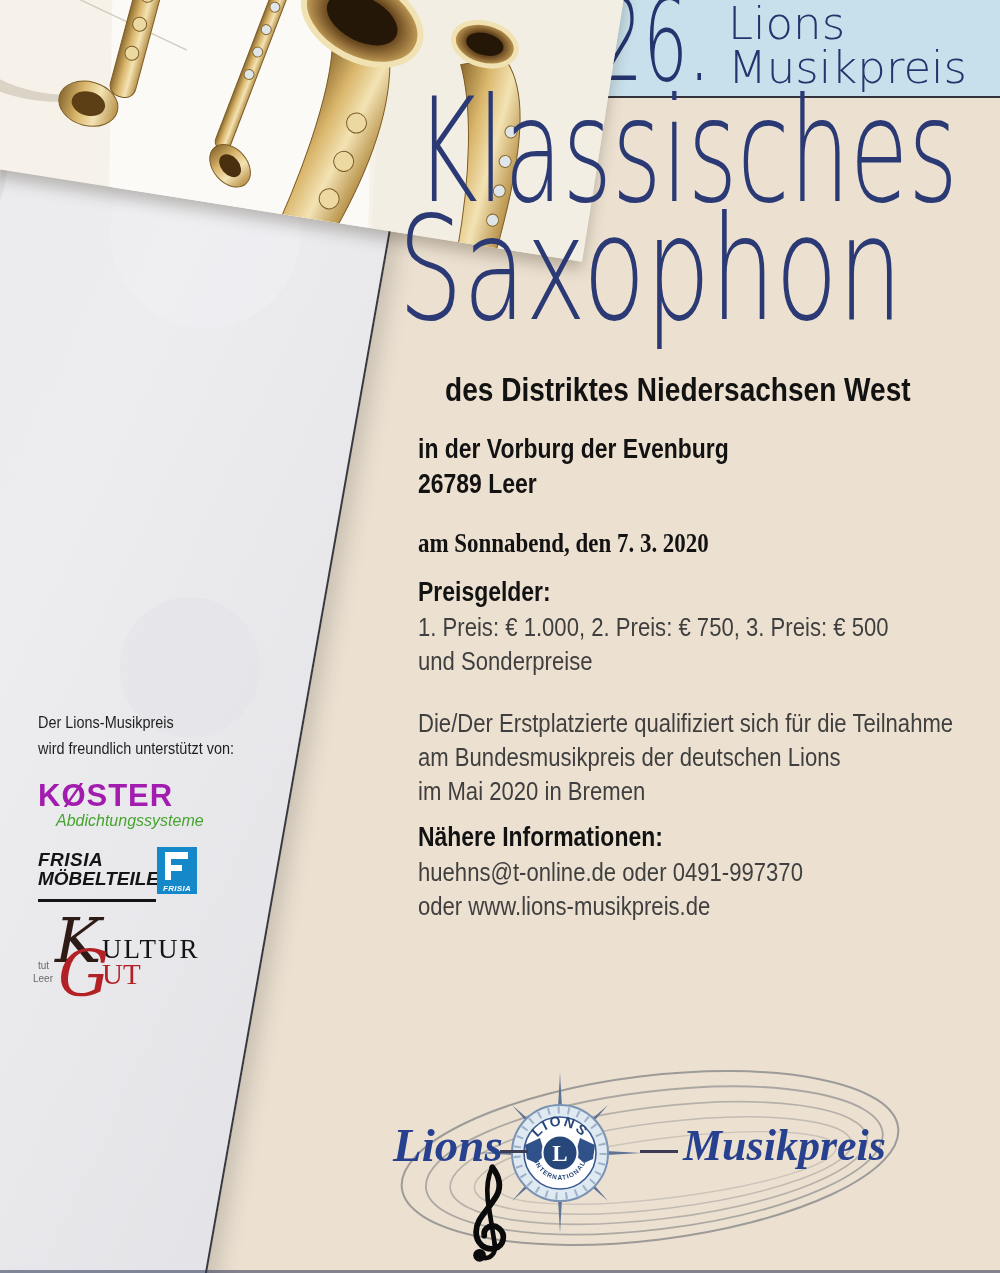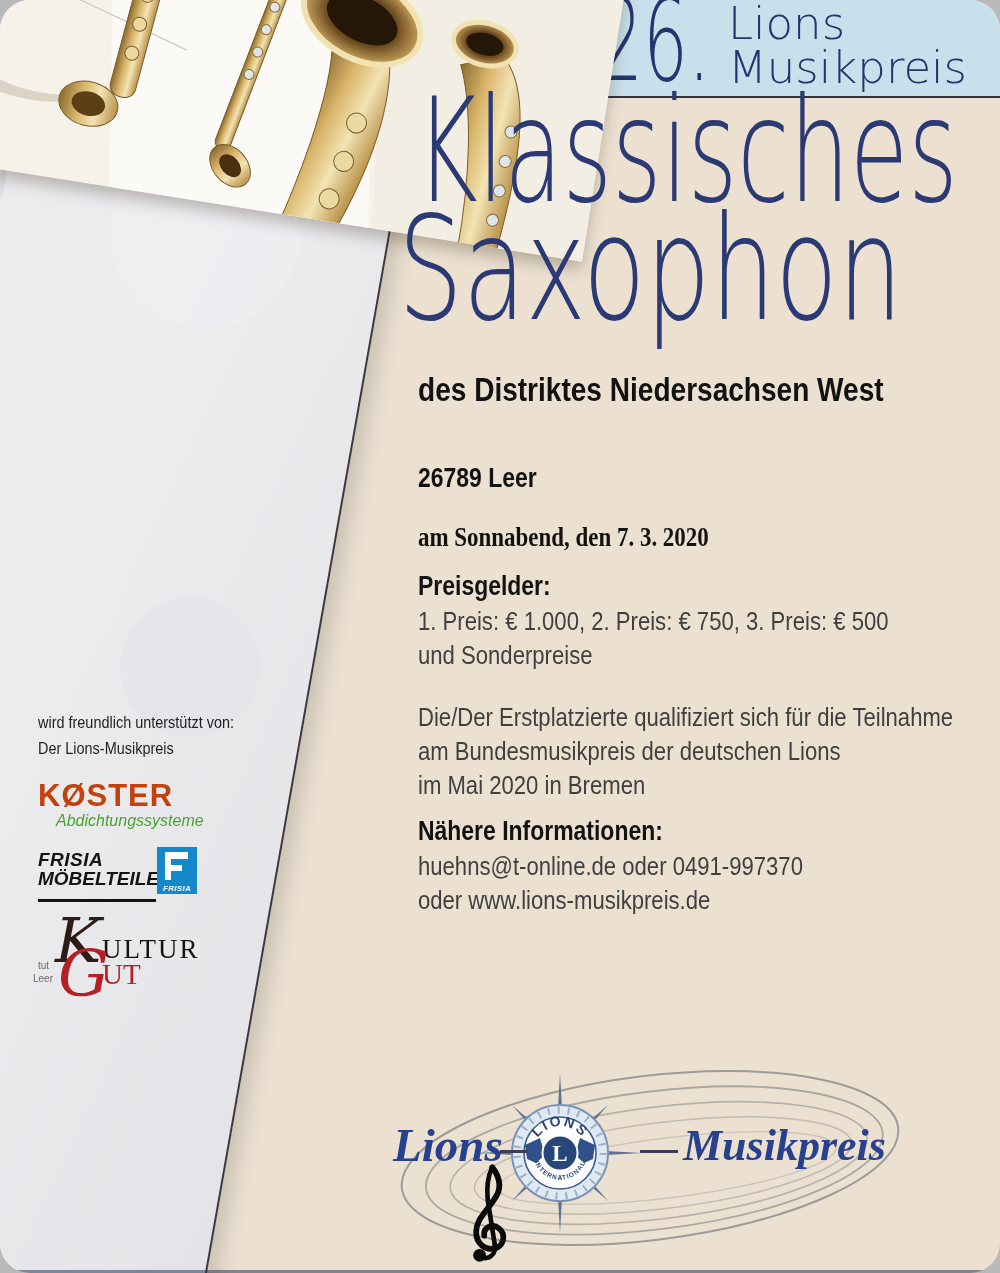--- a/index.html
+++ b/index.html
@@ -1,17 +1,17 @@
 <!DOCTYPE html>
 <html><head>
 <meta charset="utf-8">
 <style>
   html,body{margin:0;padding:0;background:#b9b9b9;}
   .poster{position:relative;width:1000px;height:1273px;overflow:hidden;background:#ece1d1;
-          font-family:"Liberation Sans",sans-serif;border-radius:30px;}
+          font-family:"Liberation Sans",sans-serif;}
   .abs{position:absolute;}
   .thin{font-family:"DejaVu Sans","Liberation Sans",sans-serif;font-weight:200;}
 
   
   .blue-box{left:510px;top:0;width:490px;height:96px;background:#c8e0eb;
             border-bottom:2px solid #33333b;z-index:2;}
   .badge-number{position:absolute;left:88px;top:-16px;font-size:114px;color:#24346e;
                 transform:scaleX(.62);transform-origin:0 0;line-height:1;}
   .badge-lines{position:absolute;left:218px;top:2px;font-size:45px;line-height:44px;color:#24346e;}
 
@@ -29,30 +29,30 @@
 
   
   .title{right:42px;top:92px;z-index:4;text-align:center;color:#2b3a74;
          font-size:144px;line-height:118px;white-space:nowrap;}
   .title .t1{display:inline-block;transform:scaleX(.66);transform-origin:100% 50%;}
   .title .t2{display:inline-block;transform:scaleX(.71);transform-origin:100% 50%;}
 
   
   .content{left:418px;top:370px;z-index:5;width:575px;color:#121212;}
   .cond{display:inline-block;transform:scaleX(.85);transform-origin:0 50%;white-space:nowrap;}
-  .sub{font-size:33px;font-weight:bold;line-height:40px;margin-bottom:51px;}
+  .sub{font-size:33px;font-weight:bold;line-height:40px;margin-bottom:22px;text-align:right;}
   .bblock{font-size:27px;font-weight:bold;line-height:35px;}
   .light{font-size:26px;font-weight:normal;color:#3f3f3f;line-height:34px;}
   .mb1{margin-bottom:24px;} .mb2{margin-bottom:14px;font-family:Liberation Serif, serif;} .mb3{margin-bottom:28px;} .mb4{margin-bottom:12px;}
   .content div{white-space:nowrap;}
 
   
   .support{left:38px;top:710px;font-size:17px;color:#1f1f1f;line-height:26px;z-index:2;}
   .koster{left:38px;top:780px;z-index:2;}
-  .koster-name{font-size:31px;font-weight:bold;letter-spacing:1px;color:#c2410c;line-height:32px;}
+  .koster-name{font-size:31px;font-weight:bold;letter-spacing:1px;color:#a21caf;line-height:32px;}
   .koster-tag{font-size:16px;font-style:italic;color:#46a42f;padding-left:18px;}
   .frisia{left:38px;top:850px;z-index:2;width:170px;}
   .frisia-l1{font-size:19px;font-weight:900;font-style:italic;letter-spacing:.5px;color:#141414;line-height:19px;}
   .frisia-l2{font-size:19px;font-weight:900;font-style:italic;color:#141414;line-height:20px;}
   .frisia-sup{font-size:9px;font-weight:bold;font-style:normal;}
   .frisia-rule{width:118px;border-top:3px solid #141414;margin-top:7px;}
   .frisia-box{position:absolute;left:119px;top:-3px;width:40px;height:47px;background:#1488c8;}
   .frisia-box .lbl{position:absolute;left:0;right:0;bottom:1px;text-align:center;color:#fff;
                    font-size:8px;font-style:italic;font-weight:bold;letter-spacing:.3px;}
   .kultur{left:30px;top:910px;width:200px;height:115px;z-index:2;}
@@ -198,20 +198,21 @@
   </div>
 
   <div class="abs title thin">
     <span class="t1">Klassisches</span><br>
     <span class="t2">Saxophon</span>
   </div>
 
   <div class="abs content">
     <div class="sub"><span class="cond">des Distriktes Niedersachsen West</span></div>
     <div class="bblock mb1">
+      <div><span class="cond">in der Vorburg der Evenburg</span></div>
       <div><span class="cond">26789 Leer</span></div>
     </div>
     <div class="bblock mb2">
       <div><span class="cond">am Sonnabend, den 7. 3. 2020</span></div>
     </div>
     <div class="mb3">
       <div class="bblock"><span class="cond">Preisgelder:</span></div>
       <div class="light"><span class="cond">1. Preis: € 1.000, 2. Preis: € 750, 3. Preis: € 500</span></div>
       <div class="light"><span class="cond">und Sonderpreise</span></div>
     </div>
@@ -221,22 +222,22 @@
       <div><span class="cond">im Mai 2020 in Bremen</span></div>
     </div>
     <div>
       <div class="bblock"><span class="cond">Nähere Informationen:</span></div>
       <div class="light"><span class="cond">huehns@t-online.de oder 0491-997370</span></div>
       <div class="light"><span class="cond">oder www.lions-musikpreis.de</span></div>
     </div>
   </div>
 
   <div class="abs support">
+    <div><span class="cond">Der Lions-Musikpreis</span></div>
     <div><span class="cond">wird freundlich unterstützt von:</span></div>
-    <div><span class="cond">Der Lions-Musikpreis</span></div>
   </div>
 
   <div class="abs koster">
     <div class="koster-name">KØSTER</div>
     <div class="koster-tag">Abdichtungssysteme</div>
   </div>
 
   <div class="abs frisia">
     <div class="frisia-l1">FRISIA</div>
     <div class="frisia-l2">

